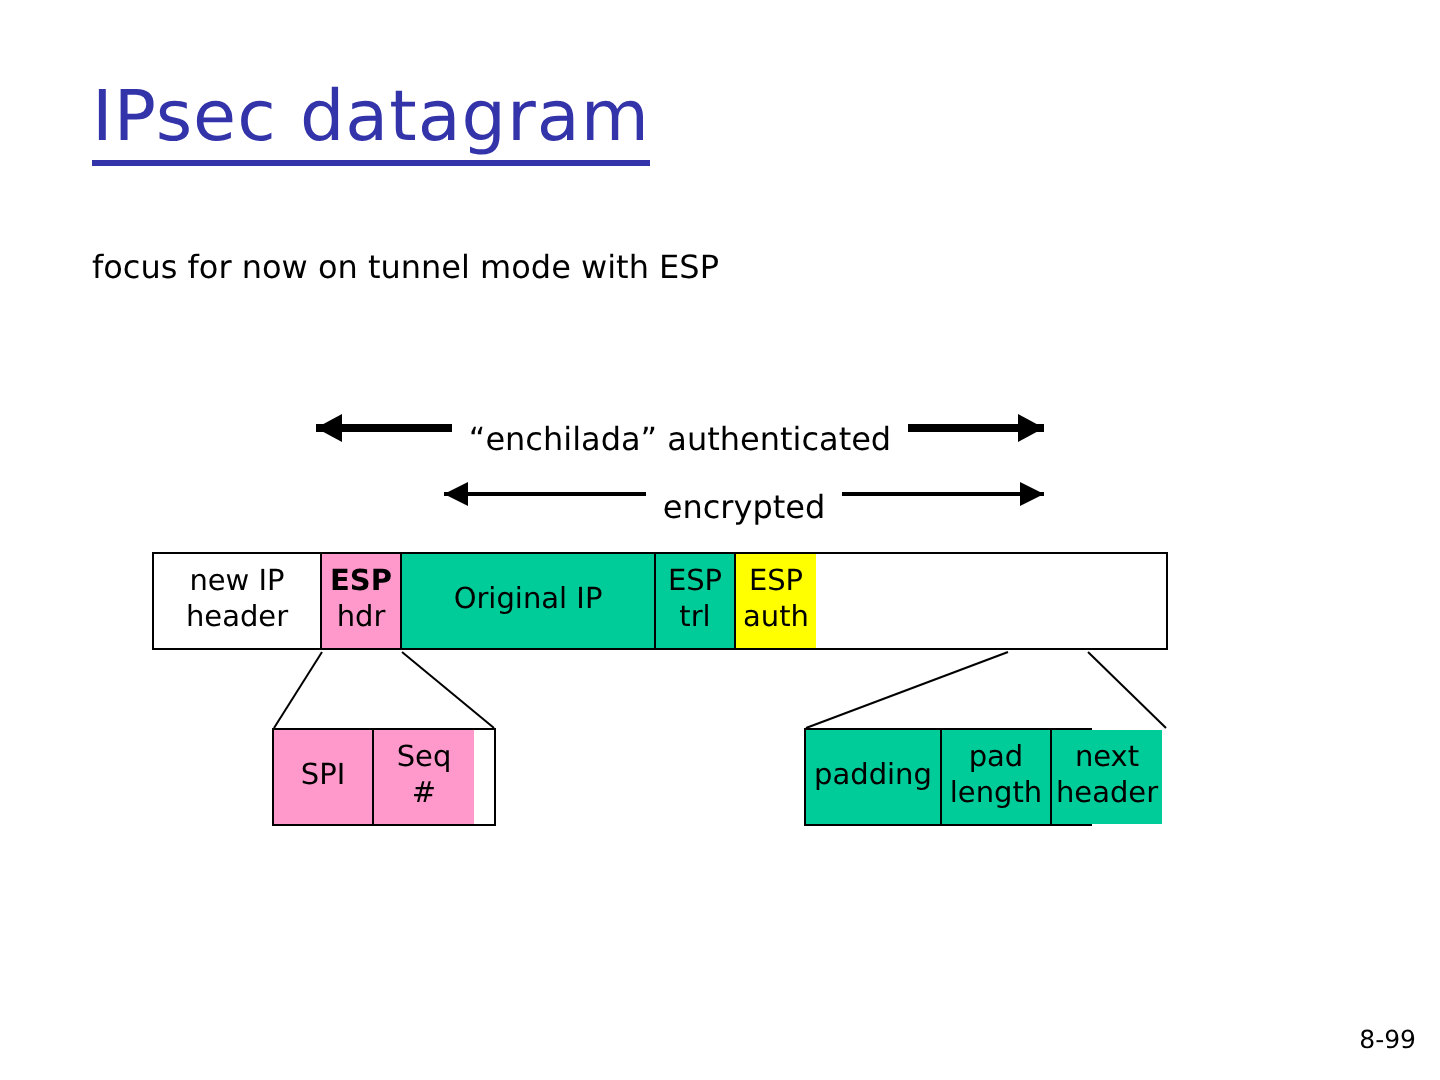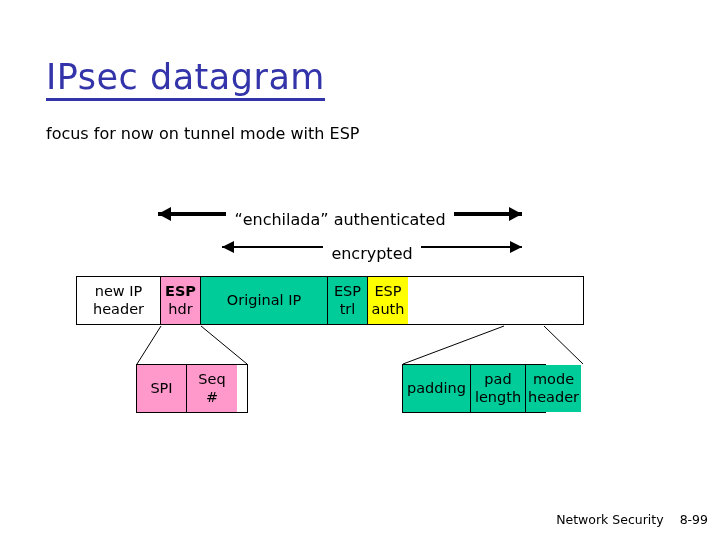--- a/index.html
+++ b/index.html
@@ -22,21 +22,20 @@
     top: 41px;
     font-family: "DejaVu Sans", sans-serif;
     font-size: 35px;
     font-weight: normal;
     color: #3333aa;
     letter-spacing: 0.5px;
     border-bottom: 3px solid #3333aa;
     padding-bottom: 2px;
     line-height: 1.05;
     white-space: nowrap;
-    margin-top: 18px;
   }
 
   
   #slide-subtitle {
     position: absolute;
     left: 46px;
     top: 124px;
     font-size: 16px;
     color: #000000;
     white-space: nowrap;
@@ -239,21 +238,20 @@
 
 <div class="subgroup" id="esp-trl-detail">
     <div class="cell" style="background: rgb(0, 204, 153); width: 68px; flex: 0 0 68px;">
       <span>padding</span>
     </div>
     <div class="cell" style="background: rgb(0, 204, 153); width: 55px; flex: 0 0 55px;">
       <span>pad</span>
       <span>length</span>
     </div>
     <div class="cell" style="background: rgb(0, 204, 153); width: 55px; flex: 0 0 55px;">
-      <span>mode</span>
+      <span>next</span>
       <span>header</span>
     </div>
   </div>
 
 <div id="footer">
-  <span>Network Security</span>
   <span>8-99</span>
 </div>
 
 </body></html>

